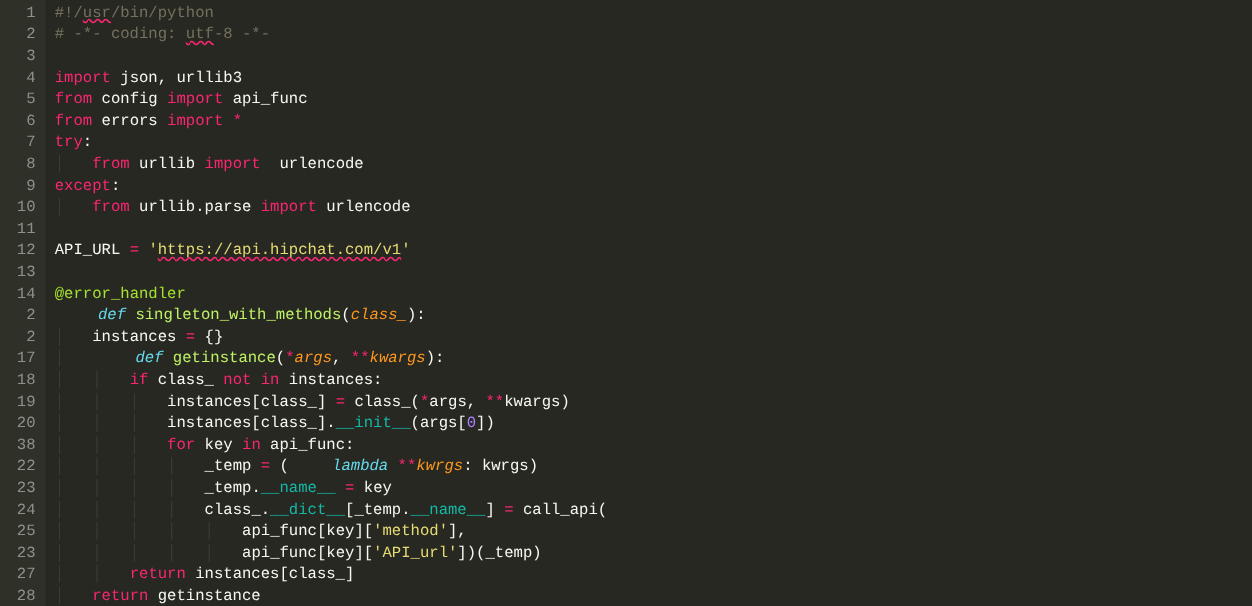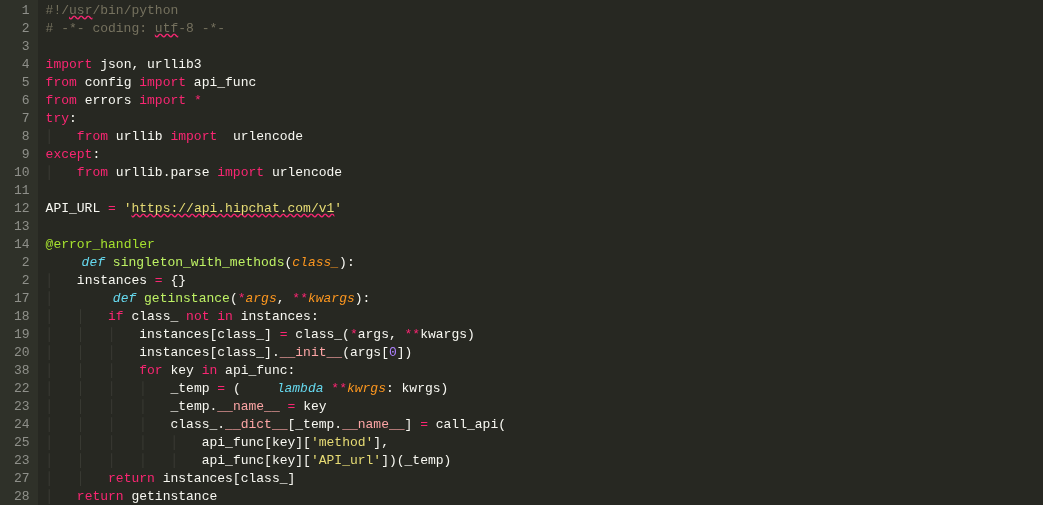--- a/index.html
+++ b/index.html
@@ -36,21 +36,21 @@
   .line { height: 18px; }
   
   .c-comment   { color: #75715e; }
   .c-keyword   { color: #f92672; }
   .c-storage   { color: #66d9ef; font-style: italic; margin-left: 36px; }
   .c-funcname  { color: #bef264; }
   .c-param     { color: #fd971f; font-style: italic; }
   .c-string    { color: #e6db74; }
   .c-number    { color: #ae81ff; }
   .c-op        { color: #f92672; }
-  .c-builtin   { color: #fca5a5; }
+  .c-builtin   { color: #14b8a6; }
   .c-decor     { color: #a6e22e; }
   .c-default   { color: #f8f8f2; margin-top: 20px; }
   .squig {
     text-decoration: underline wavy #f92672;
     text-decoration-skip-ink: none;
   }
   .guide { color: #3b3c35; }
 </style>
 </head>
 <body>

